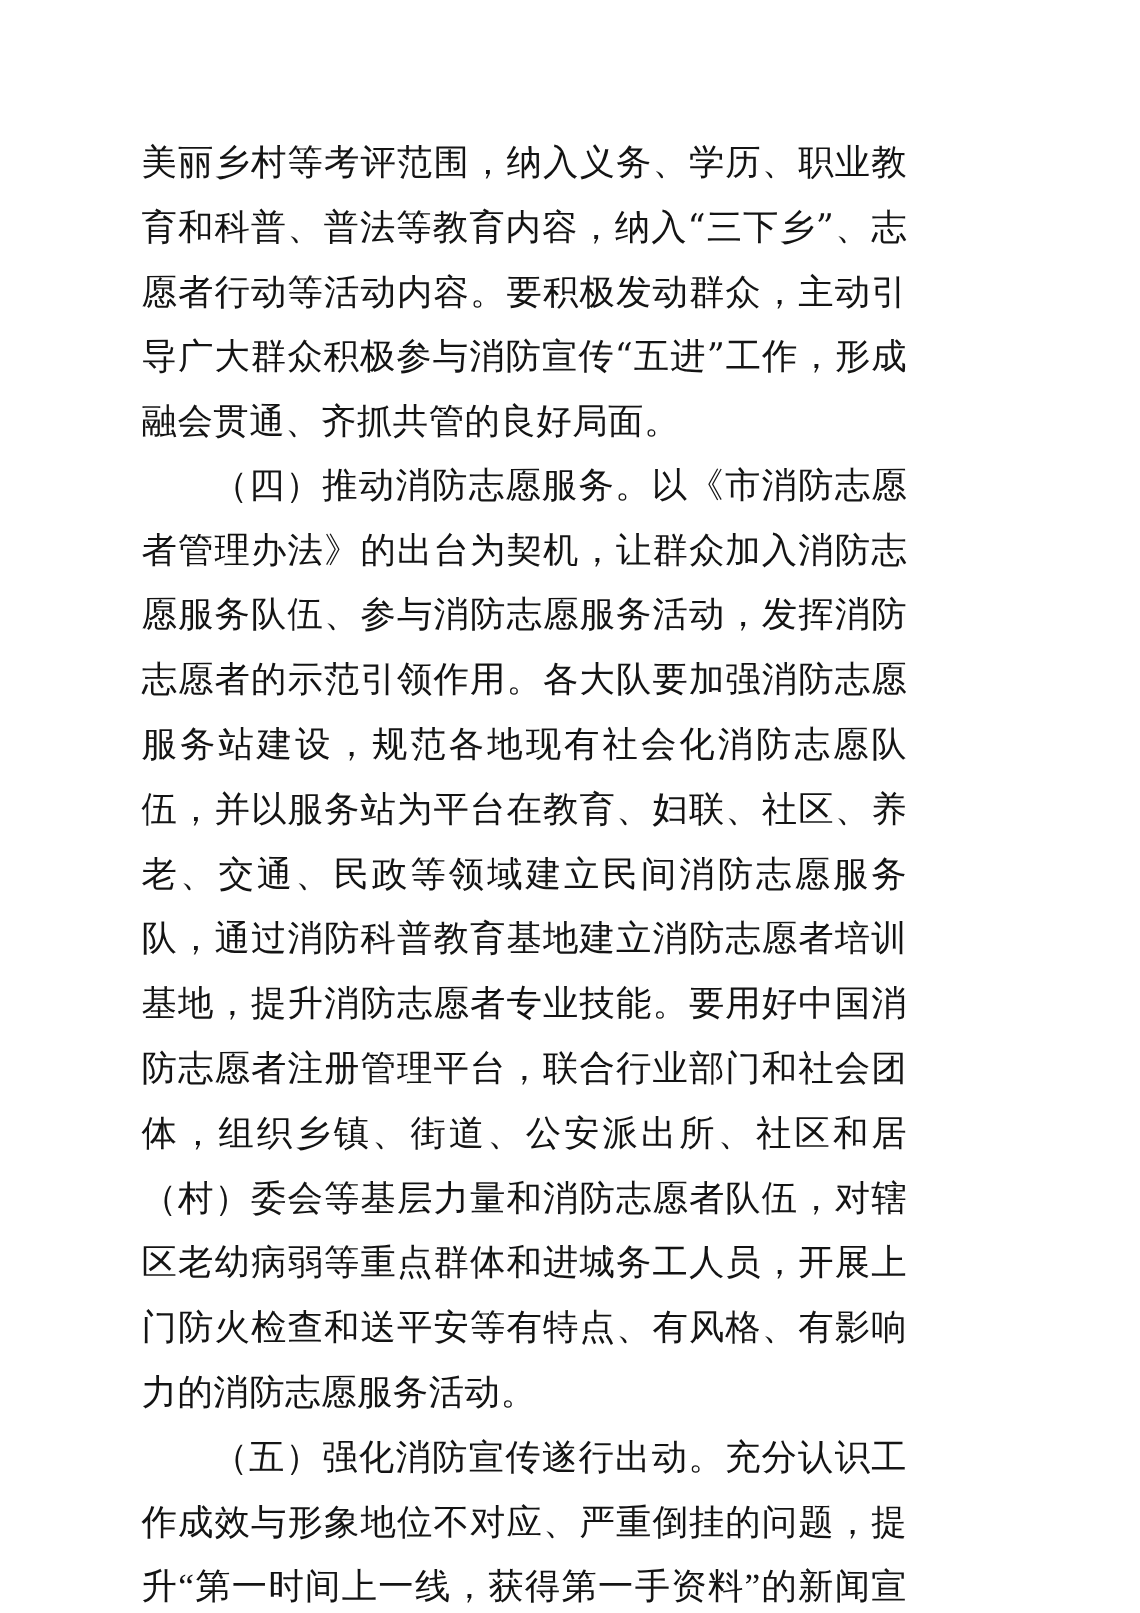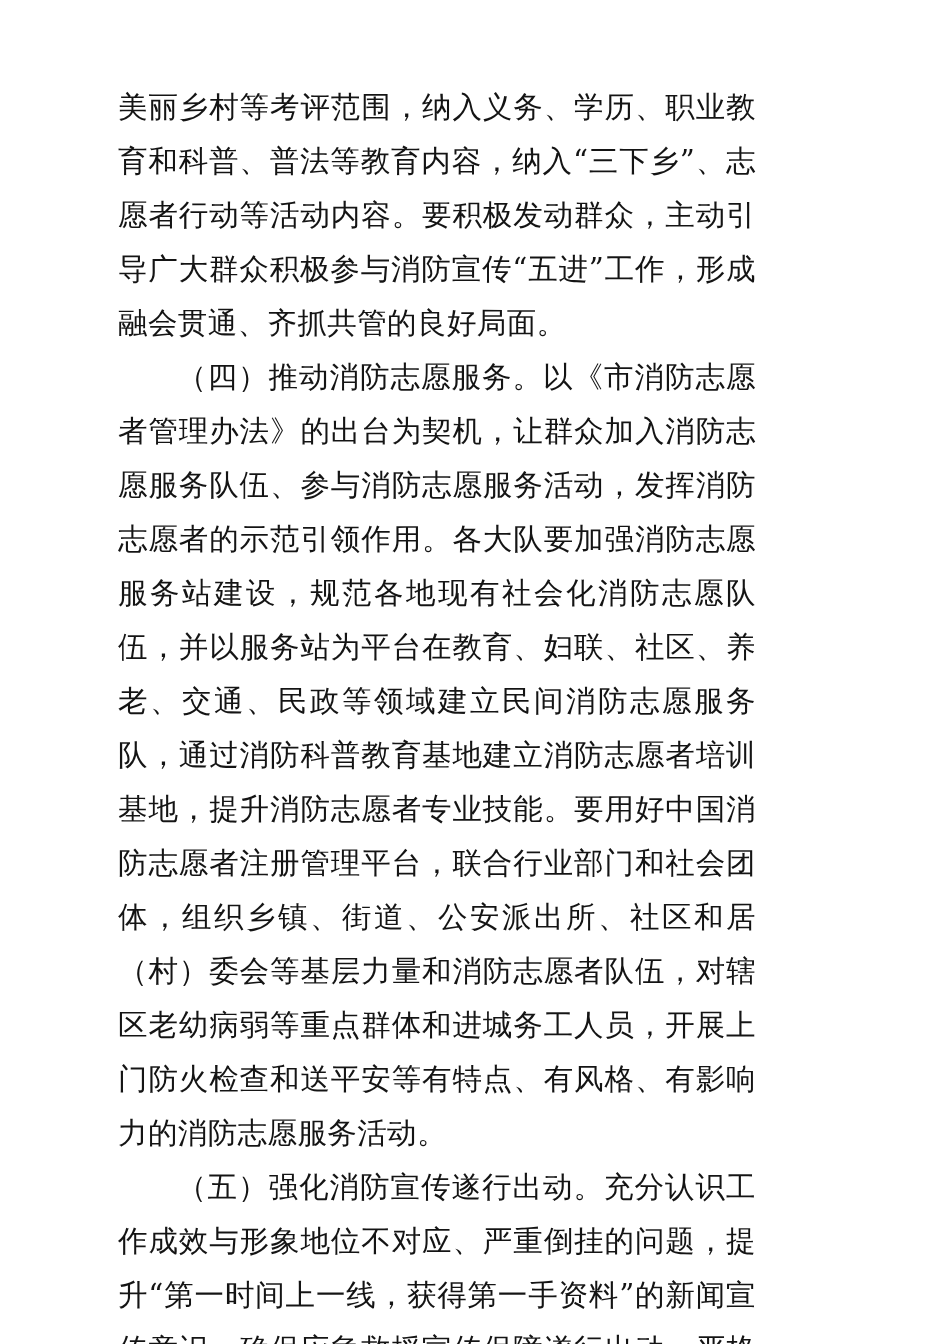--- a/index.html
+++ b/index.html
@@ -11,38 +11,39 @@
     width: 950px;
     height: 1344px;
     font-family: "DejaVu Serif", "Liberation Serif", serif;
     color: #1a1a1a;
     overflow: hidden;
   }
   .page {
     box-sizing: border-box;
     width: 864px;
     height: 1344px;
-    padding: 80px 108px 60px 118px;
+    padding: 108px 108px 60px 118px;
     background: #ffffff;
     position: relative;
   }
   .doc-body {
     font-size: 29.5px;
     line-height: 54px;
     text-align: justify;
     text-justify: inter-ideograph;
     letter-spacing: 0.4px;
     color: #141414;
   }
   .para {
     margin: 0 0 0 0;
     text-indent: 0;
   }
   .para.indent {
     text-indent: 2em;
+    font-family: Liberation Serif, serif;
   }
   .para + .para {
     margin-top: 0;
   }
 </style>
 </head>
 <body>
 
 <div class="page">
   <div class="doc-body">

